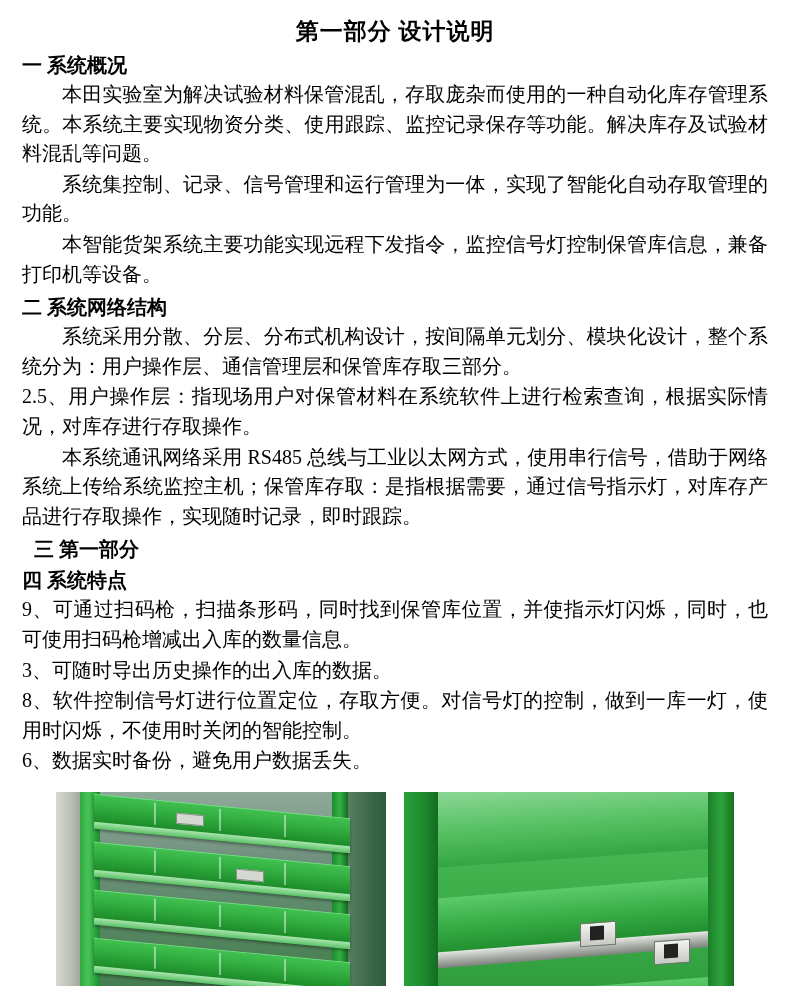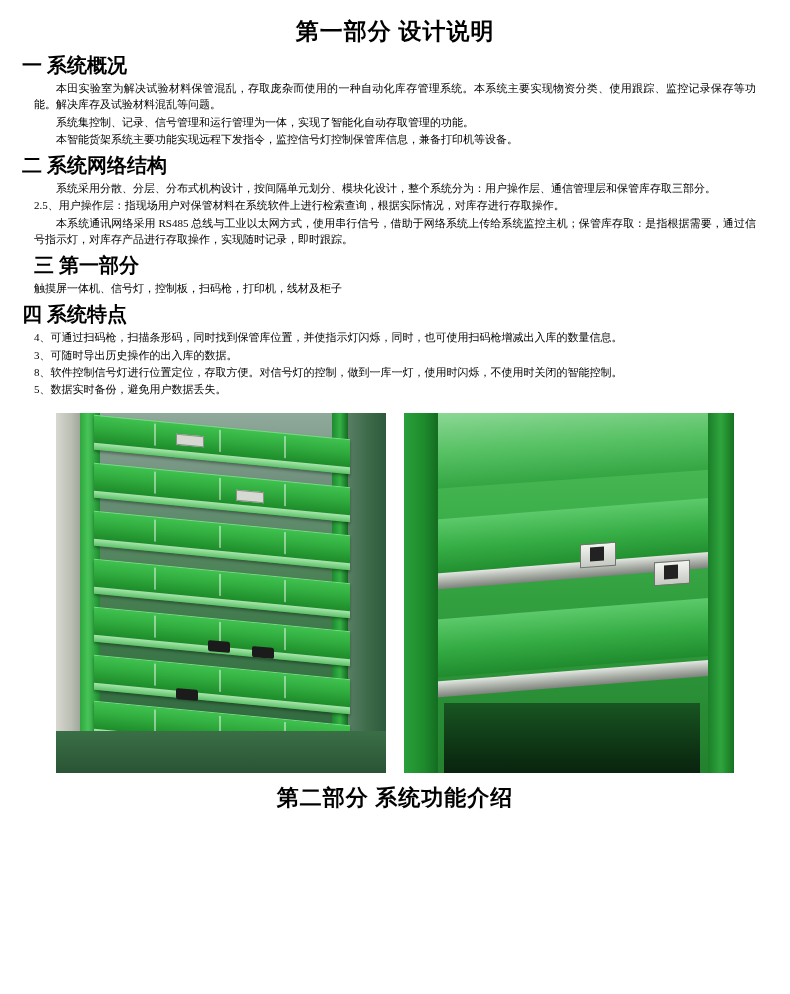--- a/index.html
+++ b/index.html
@@ -34,23 +34,23 @@
     font-size: 20px;
     font-weight: bold;
     margin: 6px 0 2px 0;
     line-height: 1.25;
     font-family: "Liberation Serif", "DejaVu Serif", serif;
   }
   h2.sec.indent {
     padding-left: 12px;
   }
   p.body {
-    font-size: 11px;
+    font-size: 20px;
     line-height: 1.48;
-    margin: 1px 12px;
+    margin: 1px 0;
     text-align: justify;
     font-family: "Liberation Serif", "DejaVu Serif", serif;
   }
   p.ind {
     text-indent: 2em;
   }
   .photos {
     margin-top: 16px;
     display: flex;
     gap: 18px;
@@ -188,27 +188,26 @@
   <p class="body ind">本田实验室为解决试验材料保管混乱，存取庞杂而使用的一种自动化库存管理系统。本系统主要实现物资分类、使用跟踪、监控记录保存等功能。解决库存及试验材料混乱等问题。</p>
   <p class="body ind">系统集控制、记录、信号管理和运行管理为一体，实现了智能化自动存取管理的功能。</p>
   <p class="body ind">本智能货架系统主要功能实现远程下发指令，监控信号灯控制保管库信息，兼备打印机等设备。</p>
 
   <h2 class="sec">二  系统网络结构</h2>
   <p class="body ind">系统采用分散、分层、分布式机构设计，按间隔单元划分、模块化设计，整个系统分为：用户操作层、通信管理层和保管库存取三部分。</p>
   <p class="body">2.5、用户操作层：指现场用户对保管材料在系统软件上进行检索查询，根据实际情况，对库存进行存取操作。</p>
   <p class="body ind">本系统通讯网络采用 RS485 总线与工业以太网方式，使用串行信号，借助于网络系统上传给系统监控主机；保管库存取：是指根据需要，通过信号指示灯，对库存产品进行存取操作，实现随时记录，即时跟踪。</p>
 
   <h2 class="sec indent">三  第一部分</h2>
-  <p class="body">触摸屏一体机、信号灯，控制板，扫码枪，打印机，线材及柜子</p>
 
   <h2 class="sec">四  系统特点</h2>
-  <p class="body">4、可通过扫码枪，扫描条形码，同时找到保管库位置，并使指示灯闪烁，同时，也可使用扫码枪增减出入库的数量信息。</p>
+  <p class="body">9、可通过扫码枪，扫描条形码，同时找到保管库位置，并使指示灯闪烁，同时，也可使用扫码枪增减出入库的数量信息。</p>
   <p class="body">3、可随时导出历史操作的出入库的数据。</p>
   <p class="body">8、软件控制信号灯进行位置定位，存取方便。对信号灯的控制，做到一库一灯，使用时闪烁，不使用时关闭的智能控制。</p>
-  <p class="body">5、数据实时备份，避免用户数据丢失。</p>
+  <p class="body">6、数据实时备份，避免用户数据丢失。</p>
 
   <div class="photos">
 
     <div class="photo ph1">
       <div class="wallL"></div>
       <div class="wallR"></div>
       <div class="frameL"></div>
       <div class="frameR"></div>
 
       <div class="shelf" style="top:14px;">

